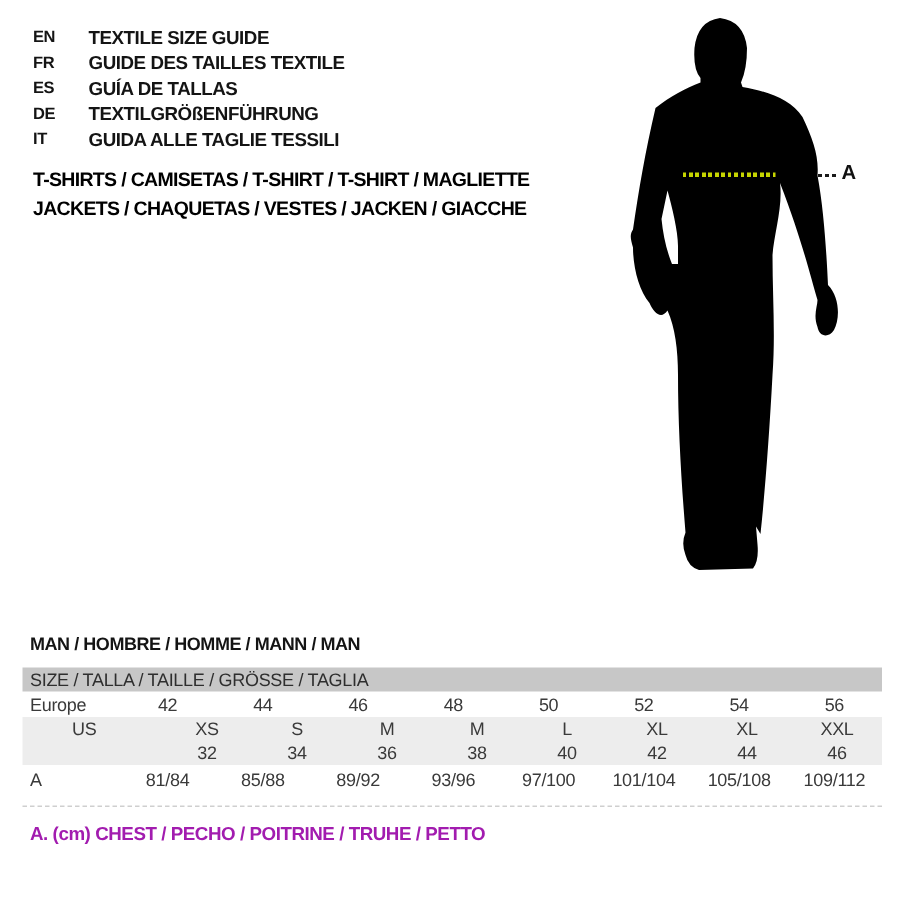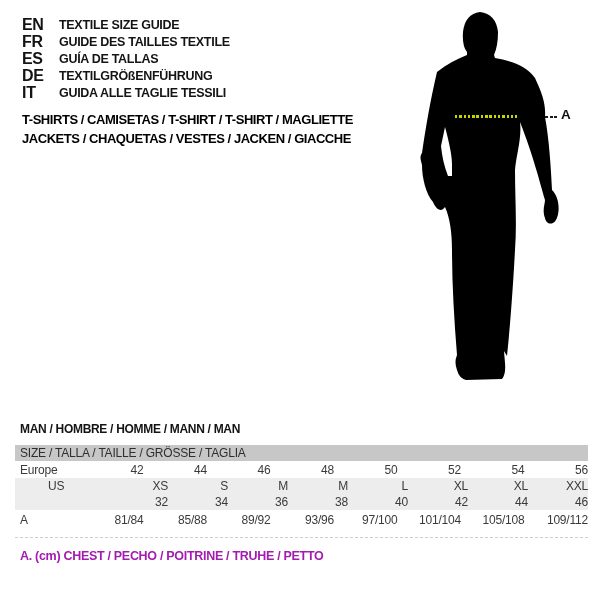--- a/index.html
+++ b/index.html
@@ -3,21 +3,21 @@
 <meta charset="utf-8">
 <style>
   html,body{margin:0;padding:0;background:#fff;}
   .canvas{
     position:relative;width:600px;height:600px;background:#ffffff;
     font-family:"Liberation Sans",sans-serif;overflow:hidden;color:#111;
   }
   
   .lang-block{position:absolute;left:22px;top:16px;}
   .lang-row{display:flex;height:17px;align-items:center;}
-  .lang-code{width:37px;font-weight:bold;font-size:16px;letter-spacing:-0.3px;color:#141414;}
+  .lang-code{width:37px;font-weight:bold;font-size:11px;letter-spacing:-0.3px;color:#141414;}
   .lang-label{font-weight:bold;font-size:12.5px;letter-spacing:-0.3px;color:#141414;white-space:nowrap;}
   
   .category-block{position:absolute;left:22px;top:110px;}
   .category-line{font-weight:bold;font-size:13px;letter-spacing:-0.45px;color:#000000;line-height:19px;white-space:nowrap;}
   
   .figure-wrap{position:absolute;left:412px;top:8px;width:152px;height:378px;}
   .measure-dash-body{
     position:absolute;left:455px;top:115px;width:62px;height:3px;
     background:repeating-linear-gradient(90deg,#c6d500 0,#c6d500 2.5px,rgba(0,0,0,0) 2.5px,rgba(0,0,0,0) 4.3px);
   }
@@ -28,21 +28,21 @@
   .measure-label{position:absolute;left:561px;top:107px;font-size:13.5px;font-weight:bold;color:#111;}
   
   .section-title{position:absolute;left:20px;top:422px;font-size:12px;font-weight:bold;letter-spacing:-0.3px;color:#141414;line-height:14px;white-space:nowrap;}
   
   .size-table{position:absolute;left:15px;top:445px;width:573px;font-size:12px;color:#3a3a3a;}
   .st-header{height:16px;line-height:16px;background:#c7c7c7;padding-left:5px;color:#2e2e2e;letter-spacing:-0.2px;white-space:nowrap;}
   .st-row{display:grid;grid-template-columns:65px repeat(8,1fr);align-items:center;}
   .st-row.h17{height:17px;} .st-row.h16{height:16px;padding-left:28px;} .st-row.h20{height:20px;}
   .st-row.shaded{background:#ededed;}
   .st-label{padding-left:5px;text-align:left;letter-spacing:-0.2px;}
-  .st-cell{text-align:right;letter-spacing:-0.2px;}
+  .st-cell{text-align:center;letter-spacing:-0.2px;}
   .st-divider{border-bottom:1px dashed #cfcfcf;margin-top:7px;height:0;}
   
   .footnote{position:absolute;left:20px;top:549px;font-size:12.5px;font-weight:bold;letter-spacing:-0.3px;color:#a21caf;line-height:14px;white-space:nowrap;}
 </style>
 </head>
 <body>
 
 <div class="canvas">
 
   <div class="lang-block">

